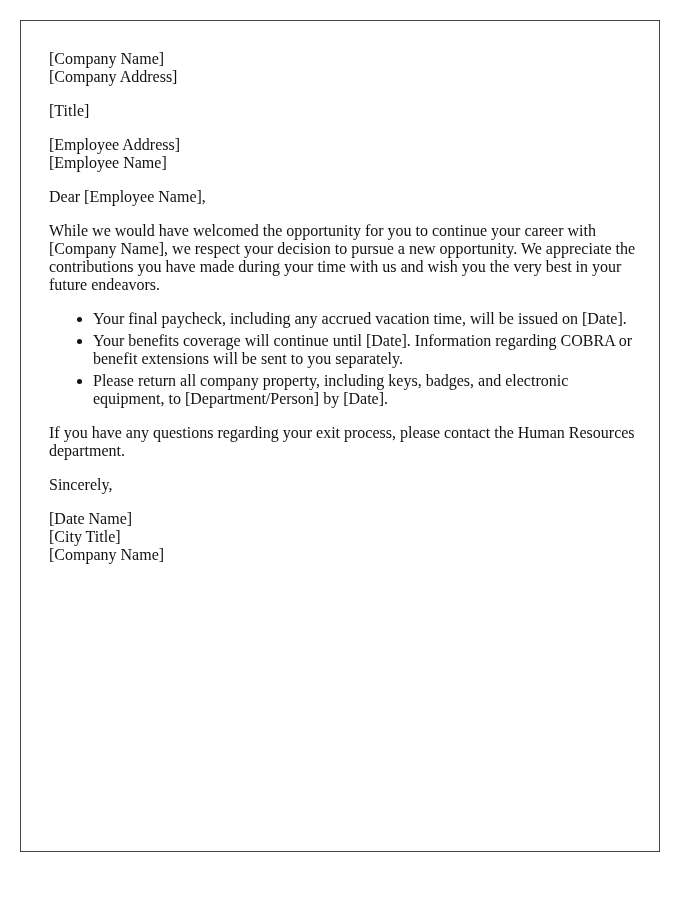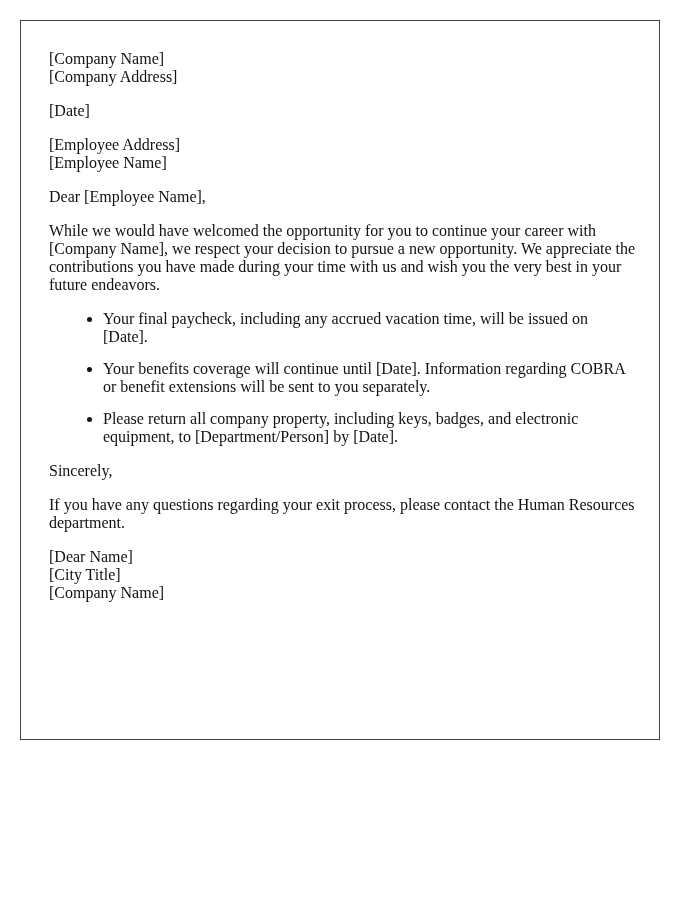--- a/index.html
+++ b/index.html
@@ -14,79 +14,79 @@
       font-family: "Liberation Serif", "DejaVu Serif", serif;
       font-size: 16px;
       line-height: 18px;
       color: #111111;
     }
     .letter {
       position: absolute;
       left: 20px;
       top: 20px;
       width: 640px;
-      height: 720px;
+      height: 832px;
       border: 1px solid #444444;
       box-sizing: border-box;
       padding: 29px 14px 0 28px;
     }
     .block {
       margin: 0 0 16px 0;
     }
     .line {
       display: block;
       white-space: nowrap;
     }
     p {
       margin: 0 0 16px 0;
     }
     ul {
       margin: 0 0 16px 0;
       padding-left: 40px;
     }
     li {
-      margin: 14px;
+      margin: 4px;
       padding: 0;
       font-family: Liberation Serif, serif;
     }
   </style>
 </head>
 <body>
 
 <div class="letter">
 
   <div class="block">
     <span class="line">[Company Name]</span>
     <span class="line">[Company Address]</span>
   </div>
 
   <div class="block">
-    <span class="line">[Date]</span>
+    <span class="line">[Title]</span>
   </div>
 
   <div class="block">
     <span class="line">[Employee Address]</span>
     <span class="line">[Employee Name]</span>
   </div>
 
   <p>Dear [Employee Name],</p>
 
 
   <p>While we would have welcomed the opportunity for you to continue your career with [Company Name], we respect your decision to pursue a new opportunity. We appreciate the contributions you have made during your time with us and wish you the very best in your future endeavors.</p>
 
 
   <ul>
     <li>Your final paycheck, including any accrued vacation time, will be issued on [Date].</li>
     <li>Your benefits coverage will continue until [Date]. Information regarding COBRA or benefit extensions will be sent to you separately.</li>
     <li>Please return all company property, including keys, badges, and electronic equipment, to [Department/Person] by [Date].</li>
   </ul>
 
+  <p>If you have any questions regarding your exit process, please contact the Human Resources department.</p>
+
   <p>Sincerely,</p>
 
-  <p>If you have any questions regarding your exit process, please contact the Human Resources department.</p>
-
   <div class="block">
-    <span class="line">[Dear Name]</span>
+    <span class="line">[Date Name]</span>
     <span class="line">[City Title]</span>
     <span class="line">[Company Name]</span>
   </div>
 
 </div>
 
 </body></html>

